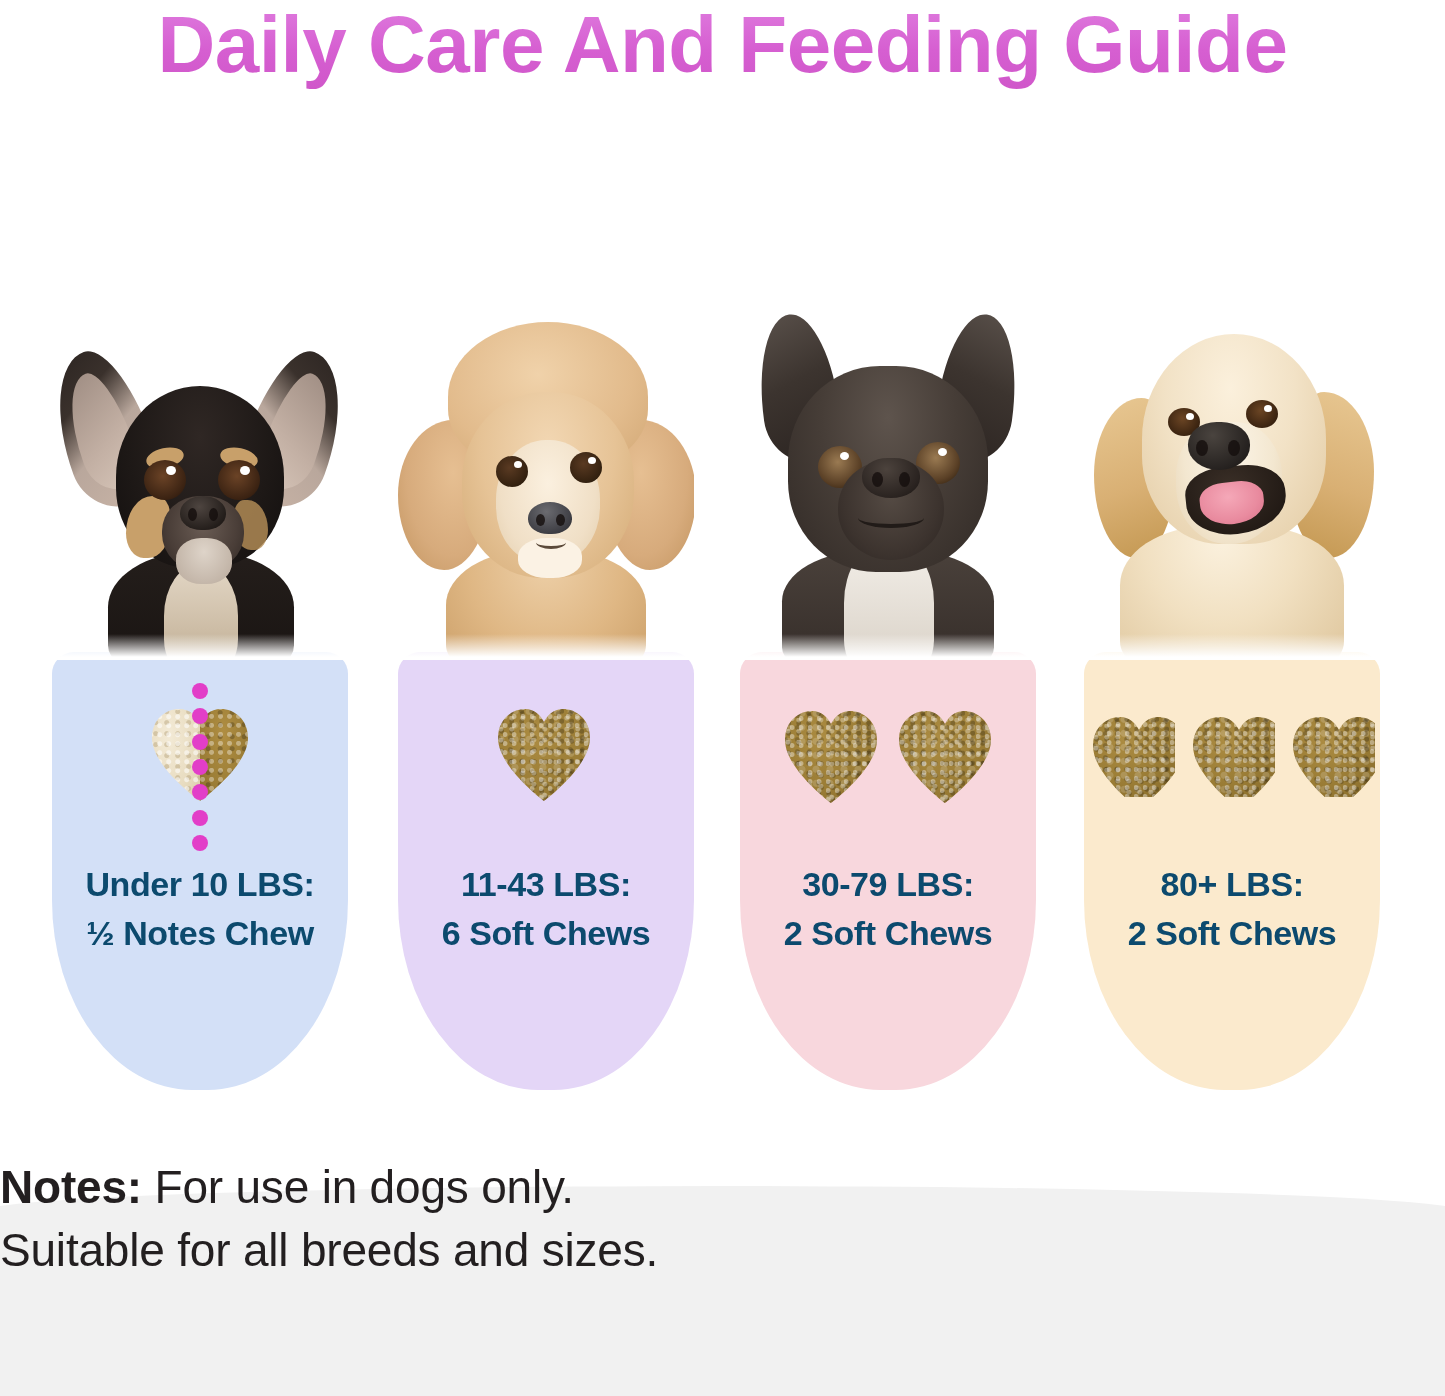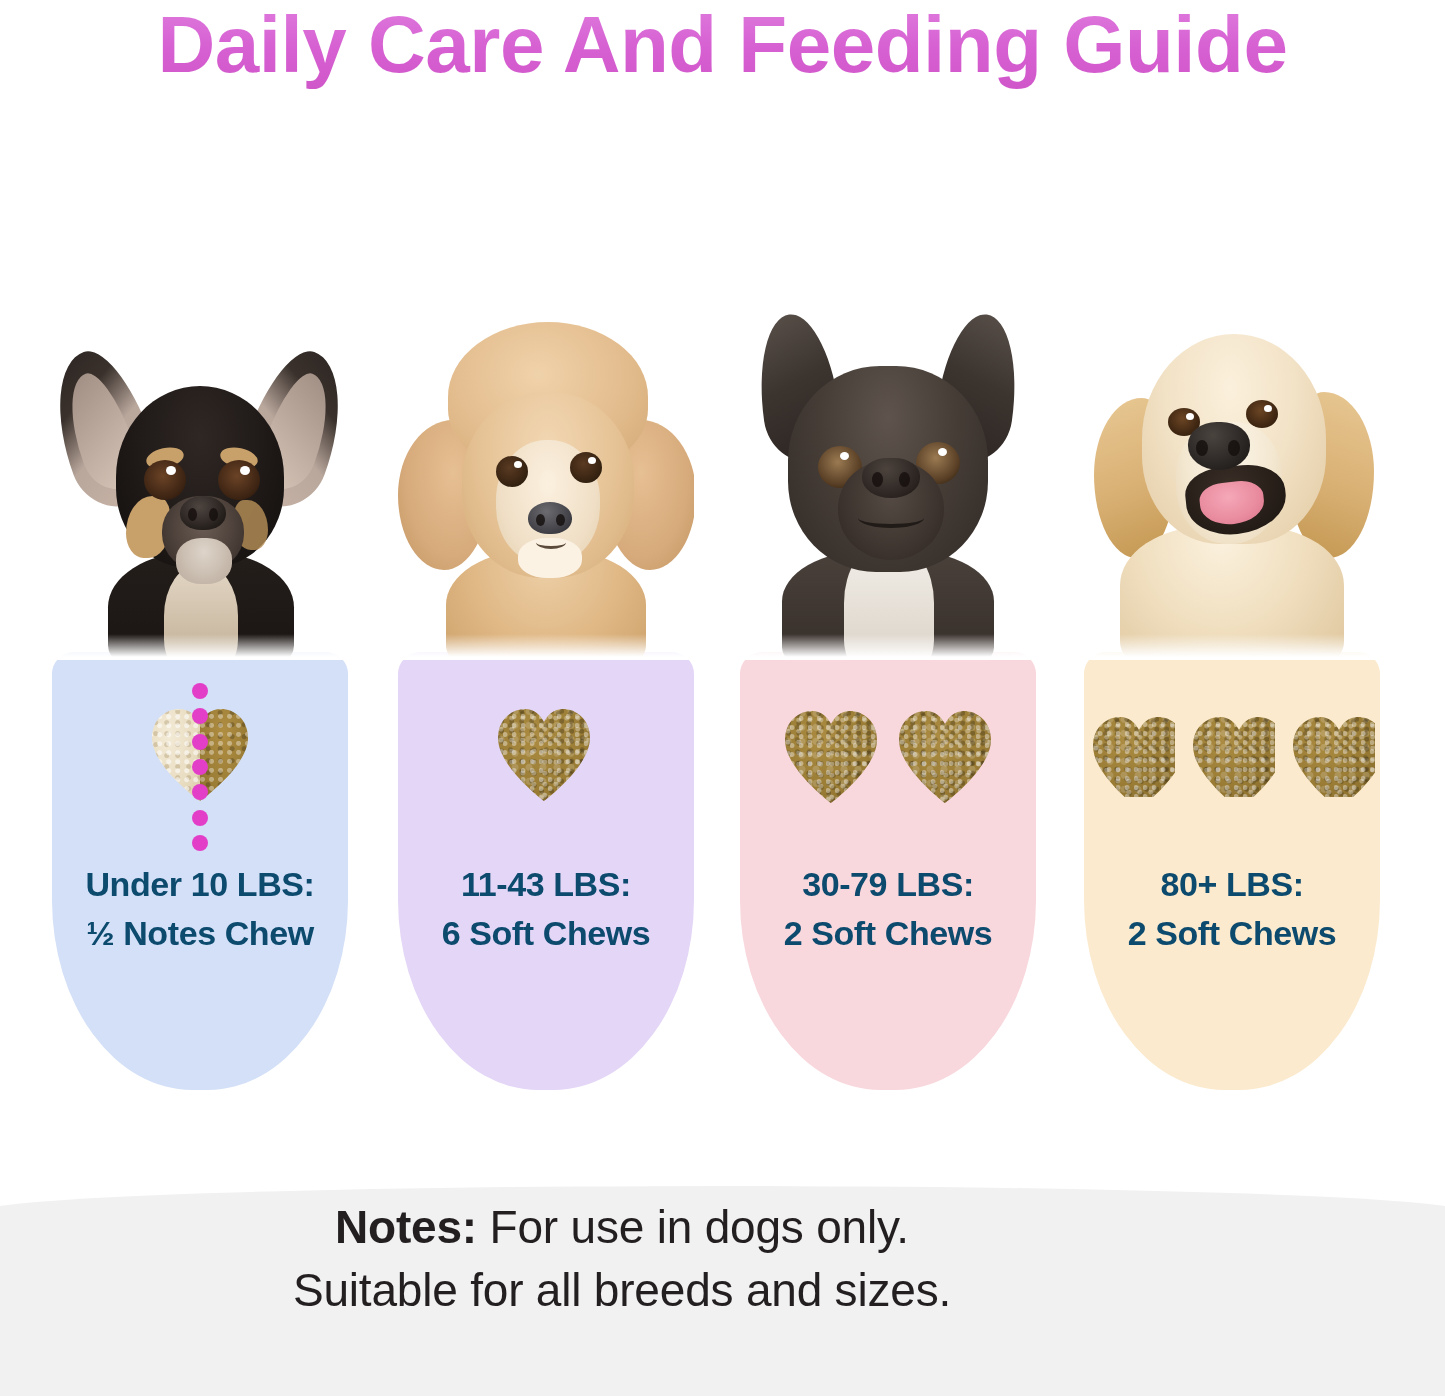--- a/index.html
+++ b/index.html
@@ -379,23 +379,23 @@
     left: -20px;
     top: 1186px;
     width: 1485px;
     height: 250px;
     background: #f1f1f1;
     border-radius: 50% 50% 0 0 / 26px 26px 0 0;
   }
   .notes {
     position: absolute;
     left: 0;
-    top: 1196px;
+    top: 1156px;
     width: 1244px;
-    text-align: center;
+    text-align: left;
     font-size: 46px;
     line-height: 63px;
     color: #231f20;
     letter-spacing: -0.2px;
   }
   .notes b { font-weight: bold; }
   .notes .line { display: block; white-space: nowrap; }
 </style>
 </head>
 <body>

